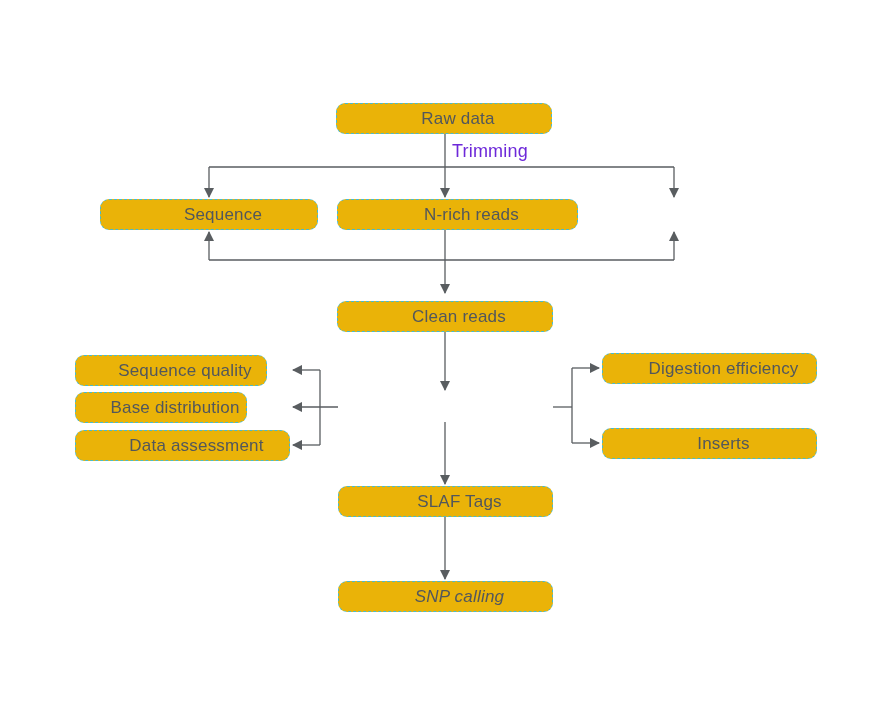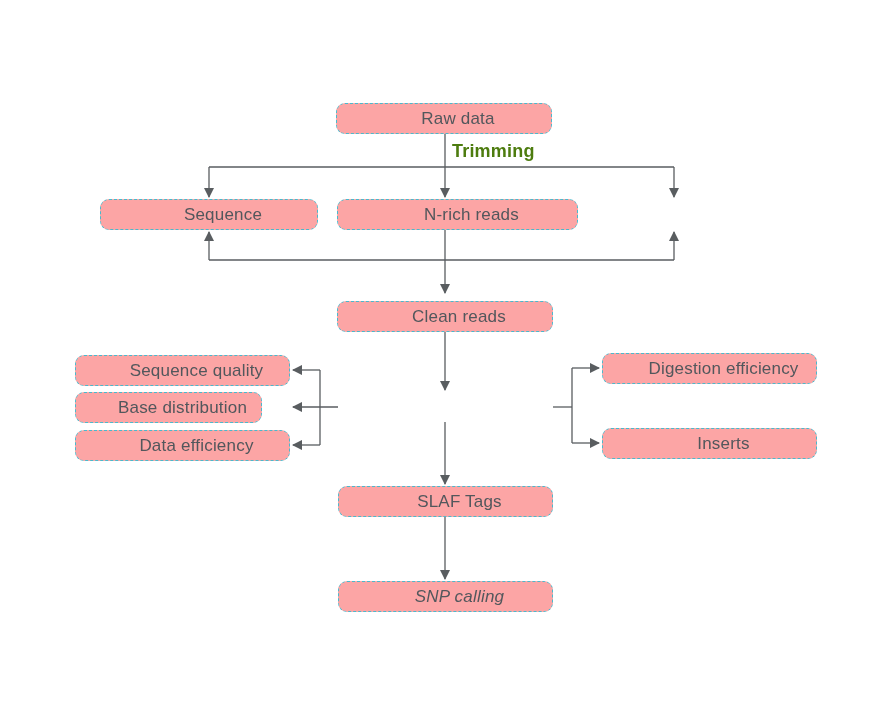--- a/index.html
+++ b/index.html
@@ -20,49 +20,48 @@
     left: 0;
     top: 0;
     width: 894px;
     height: 720px;
     pointer-events: none;
   }
   .node {
     position: absolute;
     box-sizing: border-box;
     height: 31px;
-    background: #fca5a5;
+    background: #eab308;
     border: 1.4px dashed #49bacd;
     border-radius: 9px;
     display: flex;
     align-items: center;
     justify-content: center;
     font-size: 17px;
     color: #52575c;
     letter-spacing: 0.2px;
     white-space: nowrap;
     padding-left: 28px;
   }
   .edge-label {
     position: absolute;
     left: 452px;
     top: 141px;
     font-size: 18px;
-    color: #4d7c0f;
+    color: #6d28d9;
     letter-spacing: 0.2px;
-    font-weight: bold;
   }
   
   .n-raw        { left: 336px; top: 103px; width: 216px; }
   .n-adapter    { left: 100px; top: 199px; width: 218px; }
   .n-nrich      { left: 337px; top: 199px; width: 241px; }
   .n-lq         { left: 567px; top: 199px; width: 214px; }
   .n-clean      { left: 337px; top: 301px; width: 216px; }
-  .n-seq        { left: 75px;  top: 355px; width: 215px; text-align: right; }
-  .n-base       { left: 75px;  top: 392px; width: 187px; }
+  .n-seq        { left: 75px;  top: 355px; width: 192px; text-align: right; }
+  .n-base       { left: 75px;  top: 392px; width: 172px; }
   .n-qc         { left: 338px; top: 392px; width: 215px; }
   .n-digest     { left: 602px; top: 353px; width: 215px; }
   .n-assess     { left: 75px;  top: 430px; width: 215px; }
   .n-inserts    { left: 602px; top: 428px; width: 215px; }
   .n-slaf       { left: 338px; top: 486px; width: 215px; }
   .n-snp        { left: 338px; top: 581px; width: 215px; font-style: italic; }
 </style>
 </head>
 <body>
 
@@ -118,18 +117,18 @@
 
   <div class="edge-label">Trimming</div>
 
   <div class="node n-raw">Raw data</div>
   <div class="node n-adapter">Sequence</div>
   <div class="node n-nrich">N-rich reads</div>
   <div class="node n-clean">Clean reads</div>
   <div class="node n-seq">Sequence quality</div>
   <div class="node n-base">Base distribution</div>
   <div class="node n-digest">Digestion efficiency</div>
-  <div class="node n-assess">Data efficiency</div>
+  <div class="node n-assess">Data assessment</div>
   <div class="node n-inserts">Inserts</div>
   <div class="node n-slaf">SLAF Tags</div>
   <div class="node n-snp">SNP calling</div>
 
 </div>
 
 </body></html>

